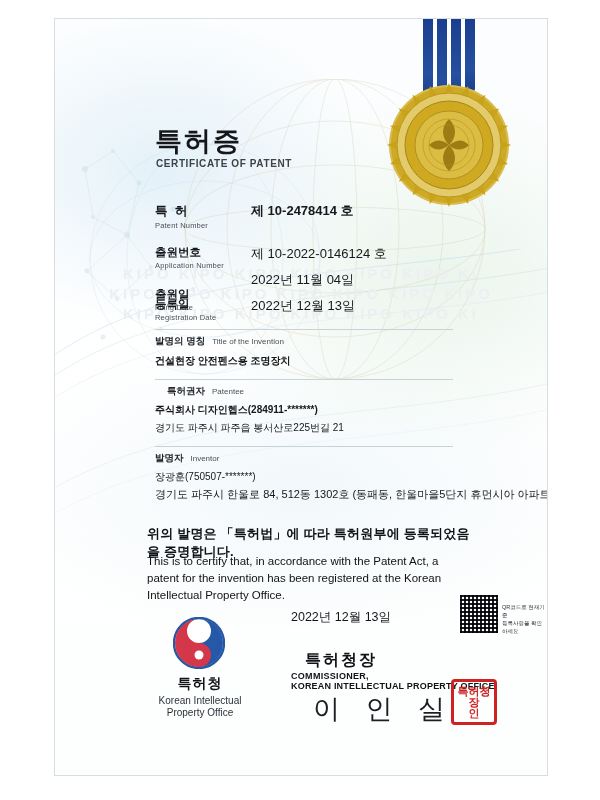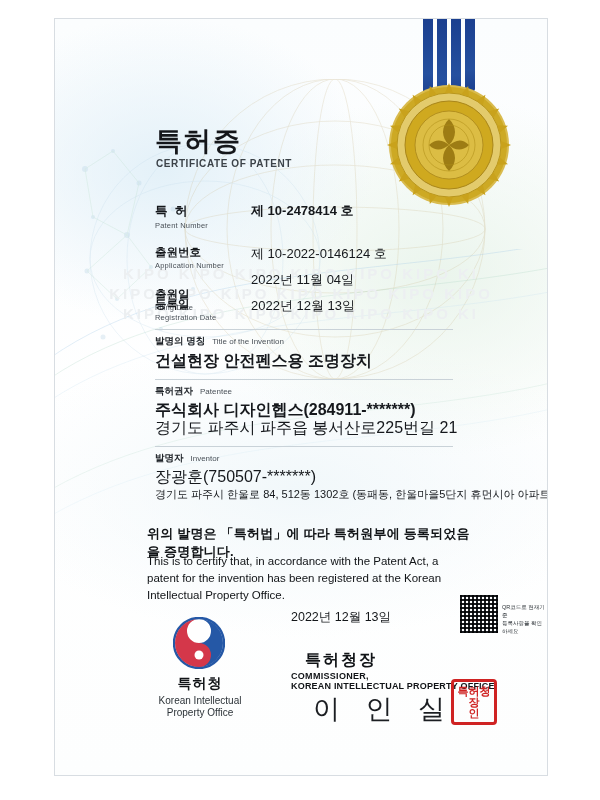--- a/index.html
+++ b/index.html
@@ -168,21 +168,21 @@
     font-weight: bold;
   }
   .inline-label .en {
     font-size: 8px;
     color: #4a5158;
     margin-left: 7px;
   }
   .block-value {
     position: absolute;
     left: 100px;
-    font-size: 16px;
+    font-size: 10px;
     color: #15181c;
     line-height: 19px;
     white-space: nowrap;
   }
   .hr-line {
     position: absolute;
     left: 100px;
     width: 298px;
     height: 1px;
     background: #c9d2d8;
@@ -472,21 +472,21 @@
     <div class="field-value normal" style="top:278px;">2022년 12월 13일</div>
 
     <div class="hr-line" style="top:310px;"></div>
     <div class="inline-label" style="top:316px;">
       <span class="ko">발명의 명칭</span>
       <span class="en">Title of the Invention</span>
     </div>
     <div class="block-value" style="top:332px;font-weight:bold;">건설현장 안전펜스용 조명장치</div>
 
     <div class="hr-line" style="top:360px;"></div>
-    <div class="inline-label" style="top:366px;">
+    <div class="inline-label" style="top:366px;margin-left:12px;">
       <span class="ko">특허권자</span>
       <span class="en">Patentee</span>
     </div>
     <div class="block-value" style="top:381px;font-weight:bold;">주식회사 디자인헵스(284911-*******)</div>
     <div class="block-value" style="top:399px;">경기도 파주시 파주읍 봉서산로225번길 21</div>
 
     <div class="hr-line" style="top:427px;"></div>
     <div class="inline-label" style="top:433px;">
       <span class="ko">발명자</span>
       <span class="en">Inventor</span>

